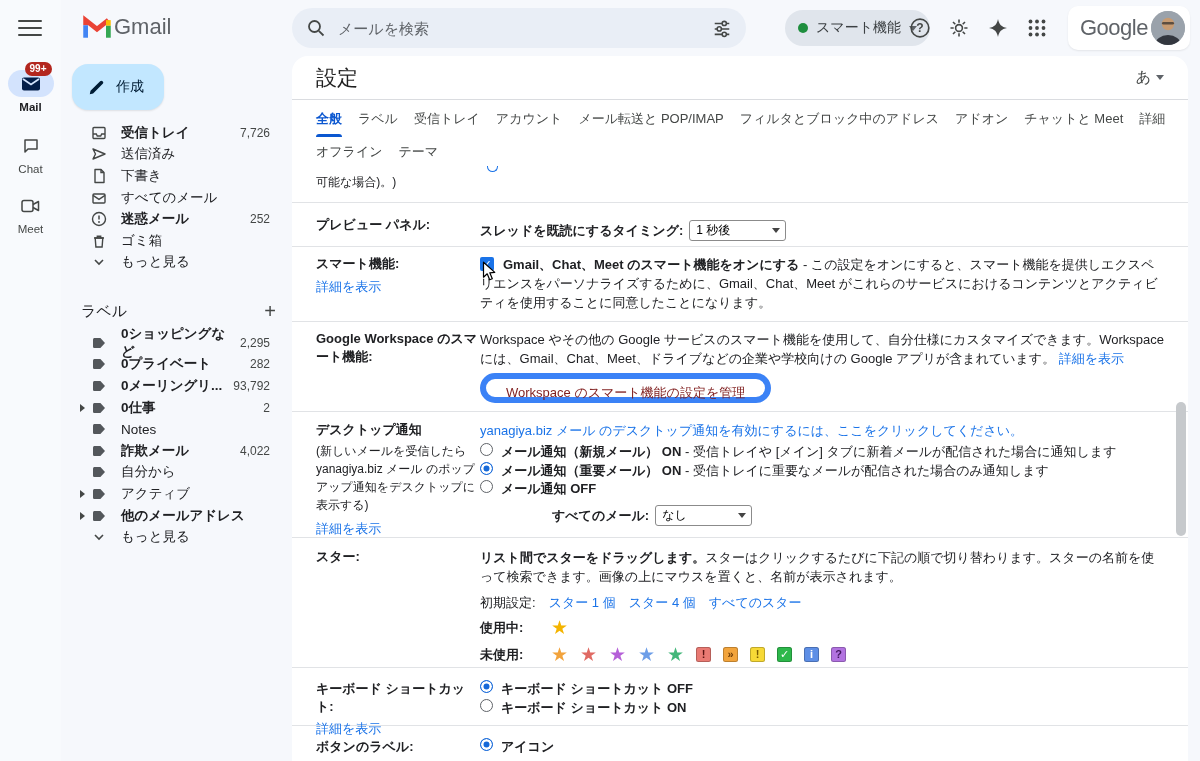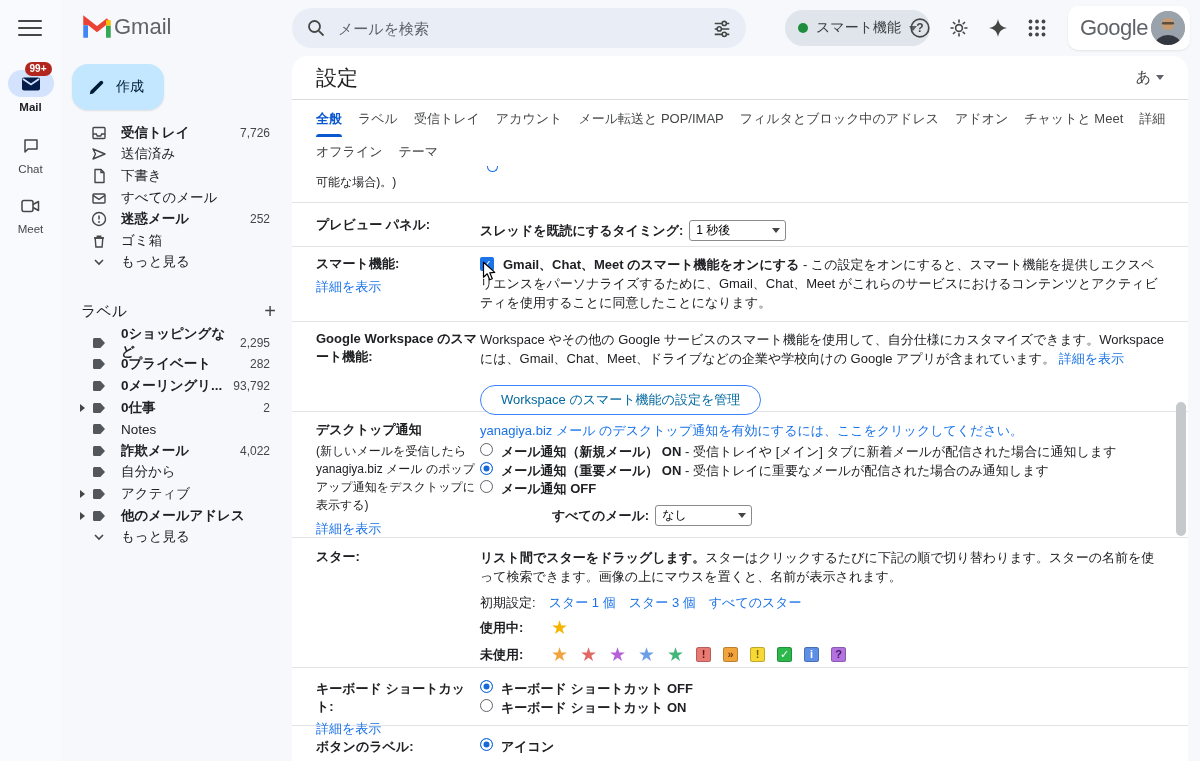--- a/index.html
+++ b/index.html
@@ -75,22 +75,22 @@
             vertical-align:-2px;margin-right:9px;cursor:pointer}
   .checkbox::after{content:"✓";position:absolute;left:2.5px;top:0;color:#fff;font-size:11px;font-weight:bold;line-height:14px}
   .radio{display:inline-block;width:13px;height:13px;border:1.5px solid #5f6368;border-radius:50%;background:#fff;
          box-sizing:border-box;vertical-align:-2.5px;margin-right:8px;cursor:pointer;flex:none}
   .radio.sel{border-color:#1669d9;background:#1669d9;box-shadow:inset 0 0 0 2.5px #fff}
   .select{display:inline-flex;align-items:center;justify-content:space-between;width:97px;height:21px;
           border:1px solid #8b8b8b;border-radius:3px;background:#fff;font-size:12px;color:#000;
           padding:0 5px 0 6px;box-sizing:border-box;cursor:pointer;vertical-align:middle}
   .select .arr{width:0;height:0;border-left:4px solid transparent;border-right:4px solid transparent;border-top:5px solid #444}
   .optline{display:flex;align-items:flex-start;line-height:18.5px}
-  .ws-btn{display:inline-block;margin-top:17px;padding:0 20px;height:30px;line-height:28px;border:1px solid #3b82f6;
-          border-radius:15px;background:#fff;color:#0369a1;font-size:13px;font-weight:500;cursor:pointer;font-family:inherit}
+  .ws-btn{display:inline-block;margin-top:5px;padding:0 20px;height:30px;line-height:28px;border:6px solid #3b82f6;
+          border-radius:15px;background:#fff;color:#7f1d1d;font-size:13px;font-weight:500;cursor:pointer;font-family:inherit}
   .sticon{display:inline-flex;align-items:center;justify-content:center;cursor:pointer}
   .sticon.star{width:17px;font-size:19px;line-height:16px}
   .sticon.sq{width:15px;height:15px;border-radius:2.5px;font-size:11px;font-weight:bold;
              box-shadow:inset 0 0 0 1px rgba(0,0,0,.22)}
   .icons-row{display:flex;gap:12px;align-items:center}
   .half-ic{position:absolute;left:195px;top:0;width:9px;height:5px;border:1.5px solid #1a73e8;border-top:none;
            border-radius:0 0 7px 7px}
   .scroll-thumb{position:absolute;left:1176px;top:402px;width:10px;height:134px;background:#c6c9cc;border-radius:5px;cursor:pointer}
   .cursor{position:absolute;left:482px;top:261px;pointer-events:none;z-index:50}
 </style>
@@ -521,21 +521,21 @@
     </div>
   </div>
 
   <div class="row" style="height:130px">
     <div class="lcol b" style="padding-top:10px">スター:</div>
     <div class="ccol" style="padding-top:10px">
       <div><span class="b">リスト間でスターをドラッグします。</span><span>スターはクリックするたびに下記の順で切り替わります。スターの名前を使って検索できます。画像の上にマウスを置くと、名前が表示されます。</span></div>
       <div style="margin-top:7px;display:flex;gap:13px">
         <span>初期設定:</span>
         <a class="lk">スター 1 個</a>
-        <a class="lk">スター 3 個</a>
+        <a class="lk">スター 4 個</a>
         <a class="lk">すべてのスター</a>
       </div>
       <div style="margin-top:6px;display:flex;align-items:center">
         <span class="b" style="width:71px">使用中:</span>
         <span class="sticon star" style="color: rgb(244, 180, 0);">★</span>
       </div>
       <div style="margin-top:8px;display:flex;align-items:center">
         <span class="b" style="width:71px">未使用:</span>
         <span class="icons-row">
           <span class="sticon star" style="color: rgb(242, 163, 60);">★</span>

